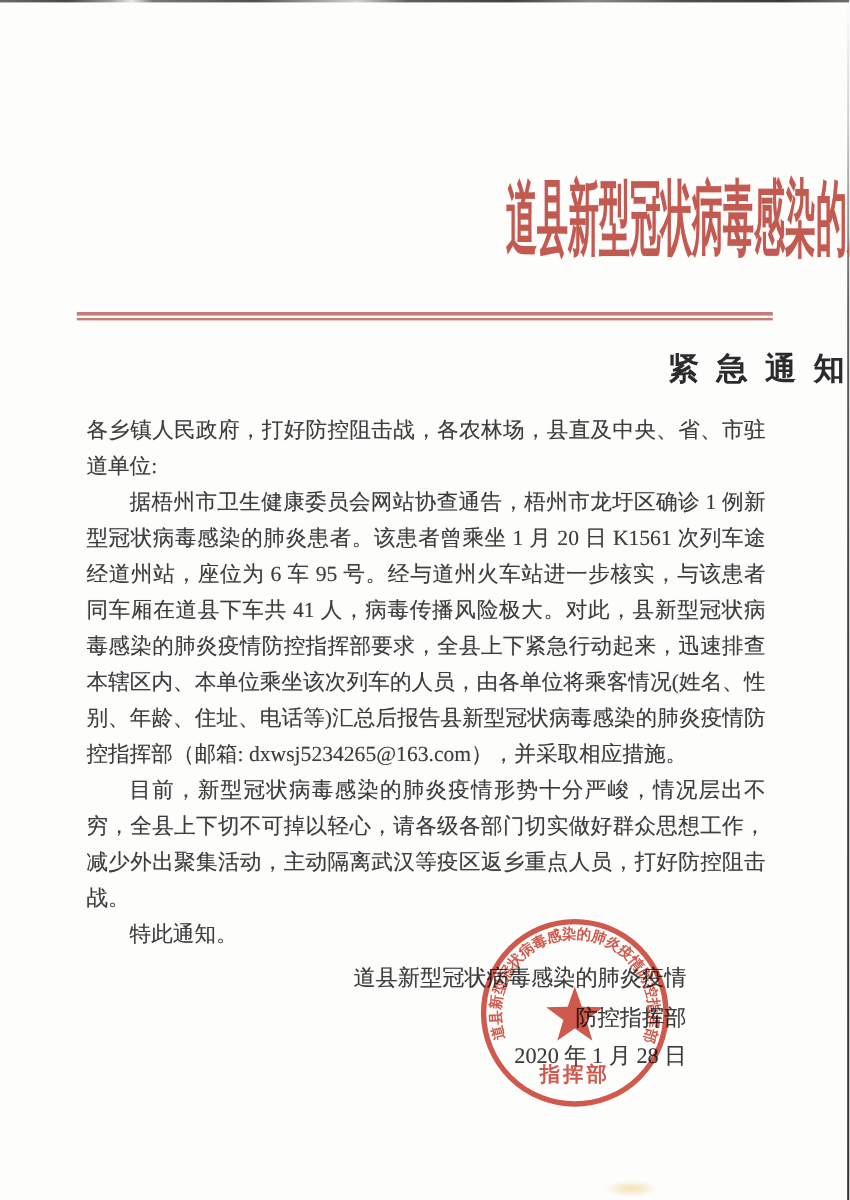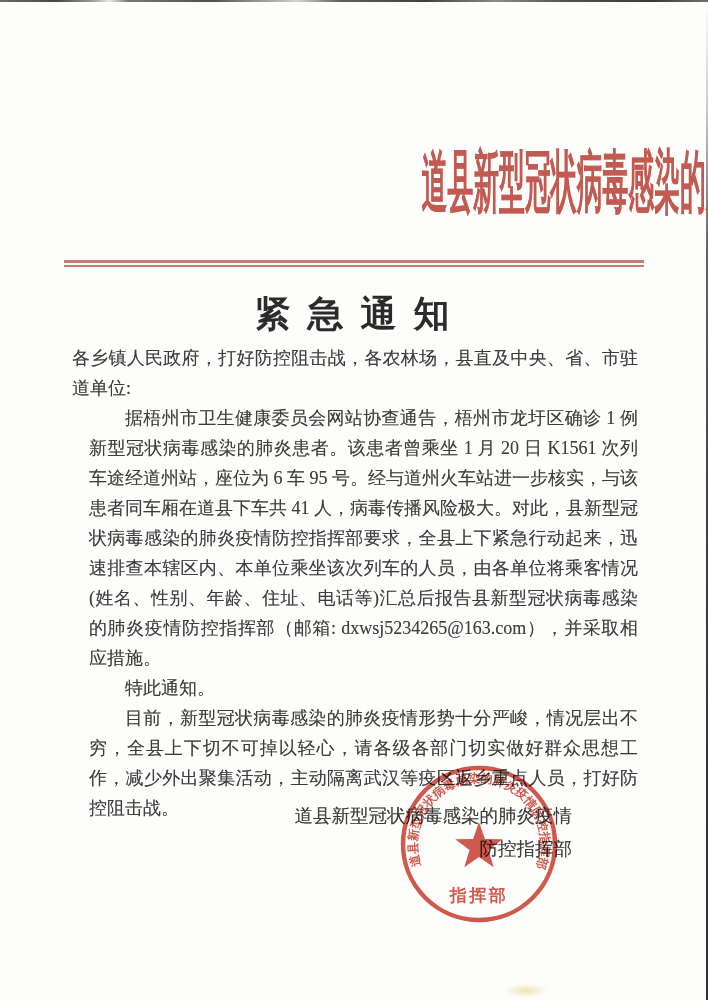--- a/index.html
+++ b/index.html
@@ -38,33 +38,33 @@
     text-shadow:0 0 1px rgba(195,90,81,.55);
   }
   .red-rule{
     position:absolute;top:260px;left:64px;width:580px;height:7px;
     border-top:3px solid #c87b74;
     border-bottom:2px solid #c87b74;
     box-sizing:border-box;
   }
   .doc-title{
     position:absolute;top:290px;left:0;width:708px;margin:0;
-    text-align:center;
-    font-size:36px;font-weight:bold;letter-spacing:4px;
+    text-align:right;
+    font-size:26px;font-weight:bold;letter-spacing:4px;
     color:#2b2b2b;
   }
   .doc-body{
     position:absolute;top:343px;left:72px;width:566px;
     font-size:18px;line-height:30px;
     text-align:justify;
     color:#3d3d3d;
     text-shadow:0 0 .6px rgba(70,70,70,.45);
   }
   .doc-body p{margin:0;padding:0;}
-  .doc-body p.indent{text-indent:2em;margin-left:17px;}
+  .doc-body p.indent{text-indent:2em;}
   .signature{
     position:absolute;left:292px;top:800px;width:280px;
     text-align:right;
     font-size:18.5px;line-height:32.5px;
     color:#3d3d3d;
     text-shadow:0 0 .6px rgba(70,70,70,.45);
   }
   .signature .org1{white-space:nowrap;}
   
   .seal{
@@ -89,27 +89,28 @@
     <span class="stretch">道县新型冠状病毒感染的肺炎疫情防控指挥部</span>
   </div>
 
   <div class="red-rule"></div>
 
   <h1 class="doc-title">紧 急 通 知</h1>
 
   <div class="doc-body">
     <p>各乡镇人民政府，打好防控阻击战，各农林场，县直及中央、省、市驻道单位:</p>
     <p class="indent">据梧州市卫生健康委员会网站协查通告，梧州市龙圩区确诊 1 例新型冠状病毒感染的肺炎患者。该患者曾乘坐 1 月 20 日 K1561 次列车途经道州站，座位为 6 车 95 号。经与道州火车站进一步核实，与该患者同车厢在道县下车共 41 人，病毒传播风险极大。对此，县新型冠状病毒感染的肺炎疫情防控指挥部要求，全县上下紧急行动起来，迅速排查本辖区内、本单位乘坐该次列车的人员，由各单位将乘客情况(姓名、性别、年龄、住址、电话等)汇总后报告县新型冠状病毒感染的肺炎疫情防控指挥部（邮箱: dxwsj5234265@163.com），并采取相应措施。</p>
+    <p class="indent">目前，新型冠状病毒感染的肺炎疫情形势十分严峻，情况层出不穷，全县上下切不可掉以轻心，请各级各部门切实做好群众思想工作，减少外出聚集活动，主动隔离武汉等疫区返乡重点人员，打好防控阻击战。</p>
     <p class="indent">特此通知。</p>
-    <p class="indent">目前，新型冠状病毒感染的肺炎疫情形势十分严峻，情况层出不穷，全县上下切不可掉以轻心，请各级各部门切实做好群众思想工作，减少外出聚集活动，主动隔离武汉等疫区返乡重点人员，打好防控阻击战。</p>
   </div>
 
   <div class="signature">
     <div class="org1">道县新型冠状病毒感染的肺炎疫情</div>
     <div>防控指挥部</div>
+    <div>2020 年 1 月 28 日</div>
   </div>
 
   <svg class="seal" width="162" height="162" viewBox="0 0 162 162" aria-hidden="true">
     <circle cx="81" cy="81" r="76" fill="none" stroke="currentColor" stroke-width="4.5"></circle>
     <defs>
       <path id="sealArc" d="M 22.7 102.2 A 62 62 0 1 1 139.3 102.2" fill="none"></path>
     </defs>
     <text font-size="12" fill="currentColor">
       <textPath href="#sealArc">道县新型冠状病毒感染的肺炎疫情防控指挥部</textPath>
     </text>

